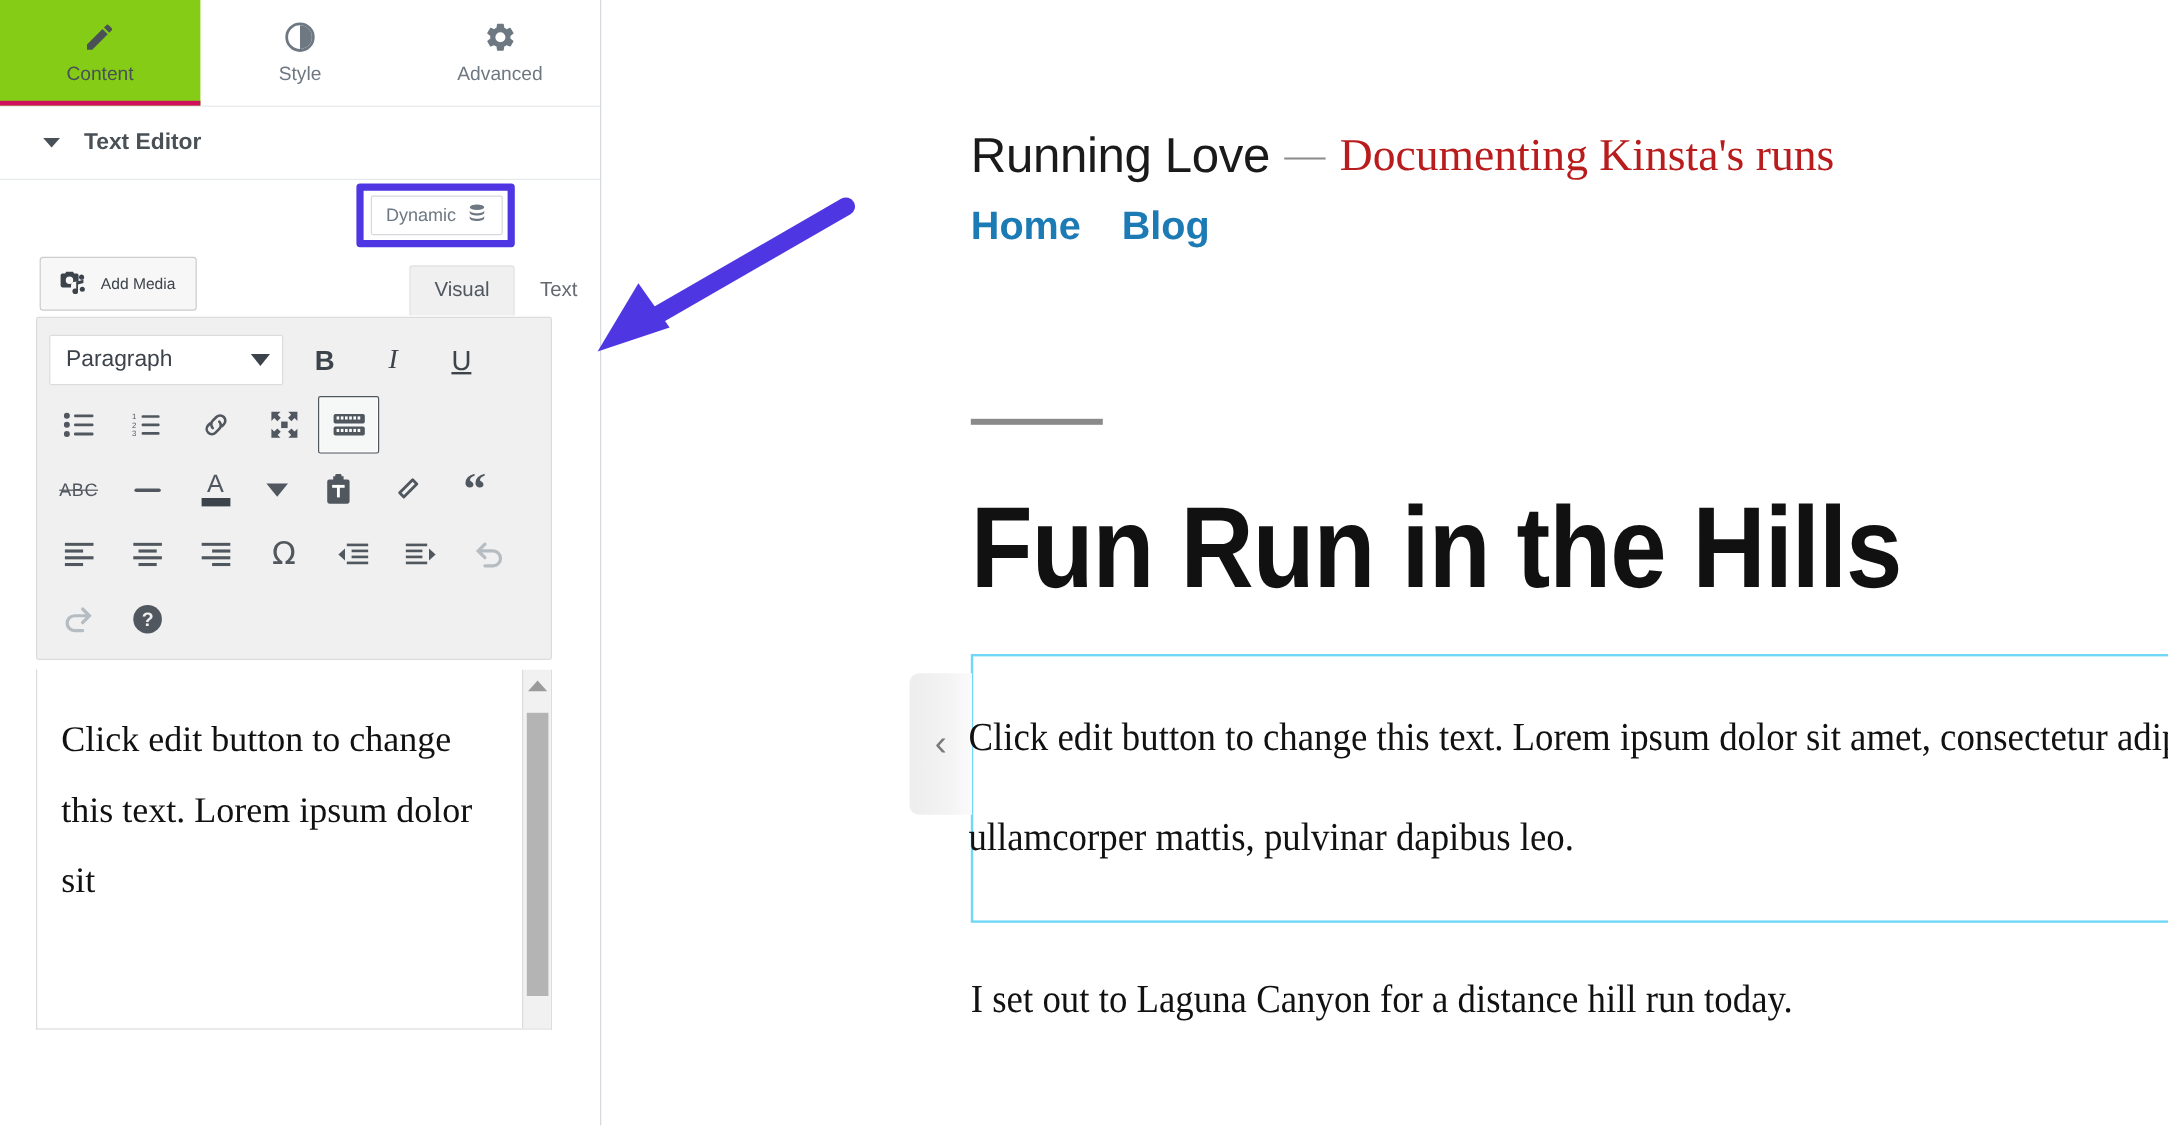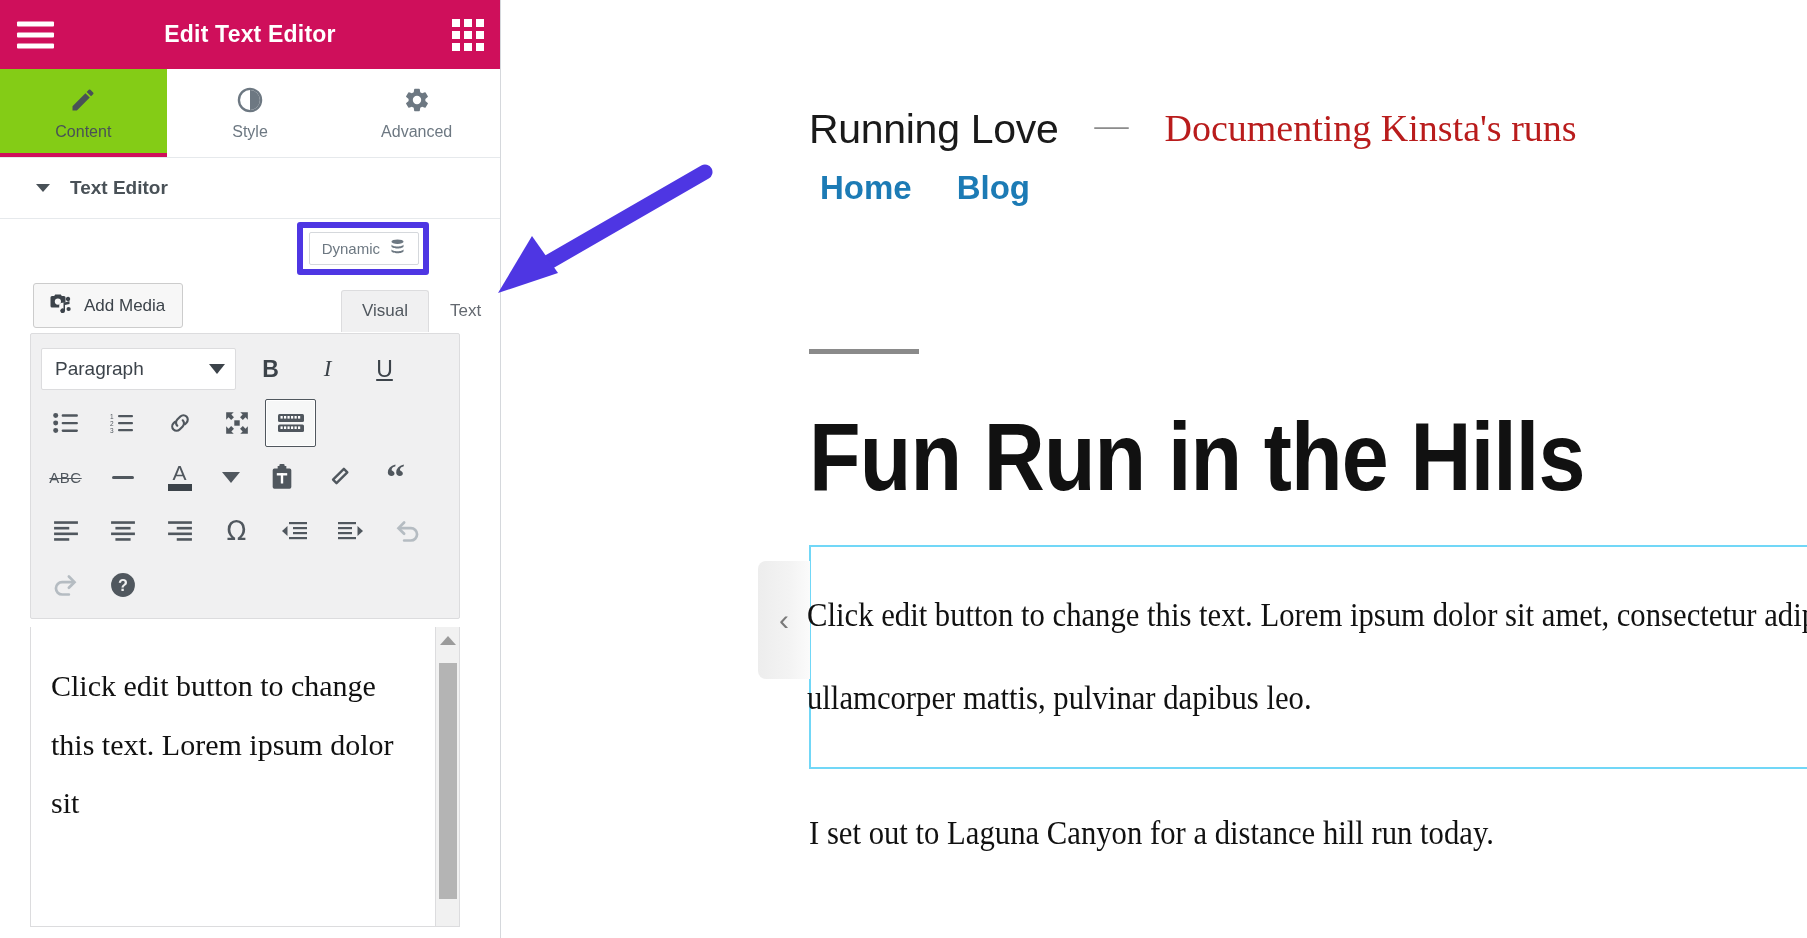--- a/index.html
+++ b/index.html
@@ -105,21 +105,21 @@
 
   
   #wp-wrap { position: relative; padding: 0 30px; }
   #media-row { position: relative; height: 56px; }
   #add-media {
     position: absolute; left: 3px; top: 6px;
     height: 45px; padding: 0 17px 0 14px;
     background: #f7f7f7; border: 1px solid #cccccc;
     border-radius: 3px;
     display: flex; align-items: center; gap: 11px;
-    font-size: 17px; color: #3c434a; cursor: pointer;
+    font-size: 13px; color: #3c434a; cursor: pointer;
   }
   #vt-tabs {
     position: absolute; left: 311px; top: 13px;
     display: flex; 
   }
   .vt {
     padding: 10px 20px 11px; font-size: 17px;
     color: #646970; cursor: pointer;
     border: 1px solid transparent; border-bottom: none;
     border-radius: 3px 3px 0 0;
@@ -204,36 +204,36 @@
     z-index: 30; pointer-events: none;
   }
 
   
   #preview {
     position: absolute; left: 501px; top: 0;
     width: 1306px; height: 938px;
     background: #ffffff; overflow: hidden;
   }
   #site-head { padding: 106px 0 0 308px; }
-  #site-title-line { display: flex; align-items: flex-start; gap: 36px; }
+  #site-title-line { display: flex; align-items: center; gap: 12px; }
   .site-name {
     font-family: "Liberation Sans", sans-serif;
     font-size: 41px; color: #1a1a1a; font-weight: normal;
     letter-spacing: -.3px;
   }
   .site-dash { color: #8c8c8c; font-size: 34px; font-family: "Liberation Serif", serif; }
   .site-desc {
     font-family: "Liberation Serif", serif;
     font-size: 38px; color: #b91c1c;
   }
   #site-nav { display: flex; gap: 34px; margin-top: 16px; }
   #site-nav a {
     font-family: "Liberation Sans", sans-serif;
     font-size: 33px; font-weight: bold; color: #1c7bb5;
-    text-decoration: none; cursor: pointer; margin-left: 11px;
+    text-decoration: none; cursor: pointer;
   }
   #divider {
     margin: 142px 0 0 0; width: 110px; height: 5px; background: #8a8a8a;
   }
   #post-title {
     margin-top: 55px;
     font-family: "Liberation Sans", sans-serif;
     font-weight: bold; font-size: 96px; line-height: 1;
     color: #111111;
     letter-spacing: -1px;
@@ -270,39 +270,20 @@
   }
   #preview-body { padding-left: 308px; }
 </style>
 </head>
 <body>
 
 <div id="root">
 
   <div id="panel">
 
-    <div id="panel-header">
-      <div class="hamburger">
-        <i></i>
-        <i></i>
-        <i></i>
-      </div>
-      <div id="panel-title">Edit Text Editor</div>
-      <div class="gridicon">
-        <i></i>
-          <i></i>
-          <i></i>
-        <i></i>
-          <i></i>
-          <i></i>
-        <i></i>
-          <i></i>
-          <i></i>
-      </div>
-    </div>
 
     <div id="panel-tabs">
       <div class="ptab active">
         <span>
           <svg width="28" height="28" viewBox="0 0 24 24" fill="#495157">
             <path d="M3 17.25V21h3.75L17.81 9.94l-3.75-3.75L3 17.25zM20.71 7.04a1 1 0 000-1.41l-2.34-2.34a1 1 0 00-1.41 0l-1.83 1.83 3.75 3.75 1.83-1.83z"></path>
           </svg>
         </span>
         <span class="tlabel">Content</span>
       </div>

